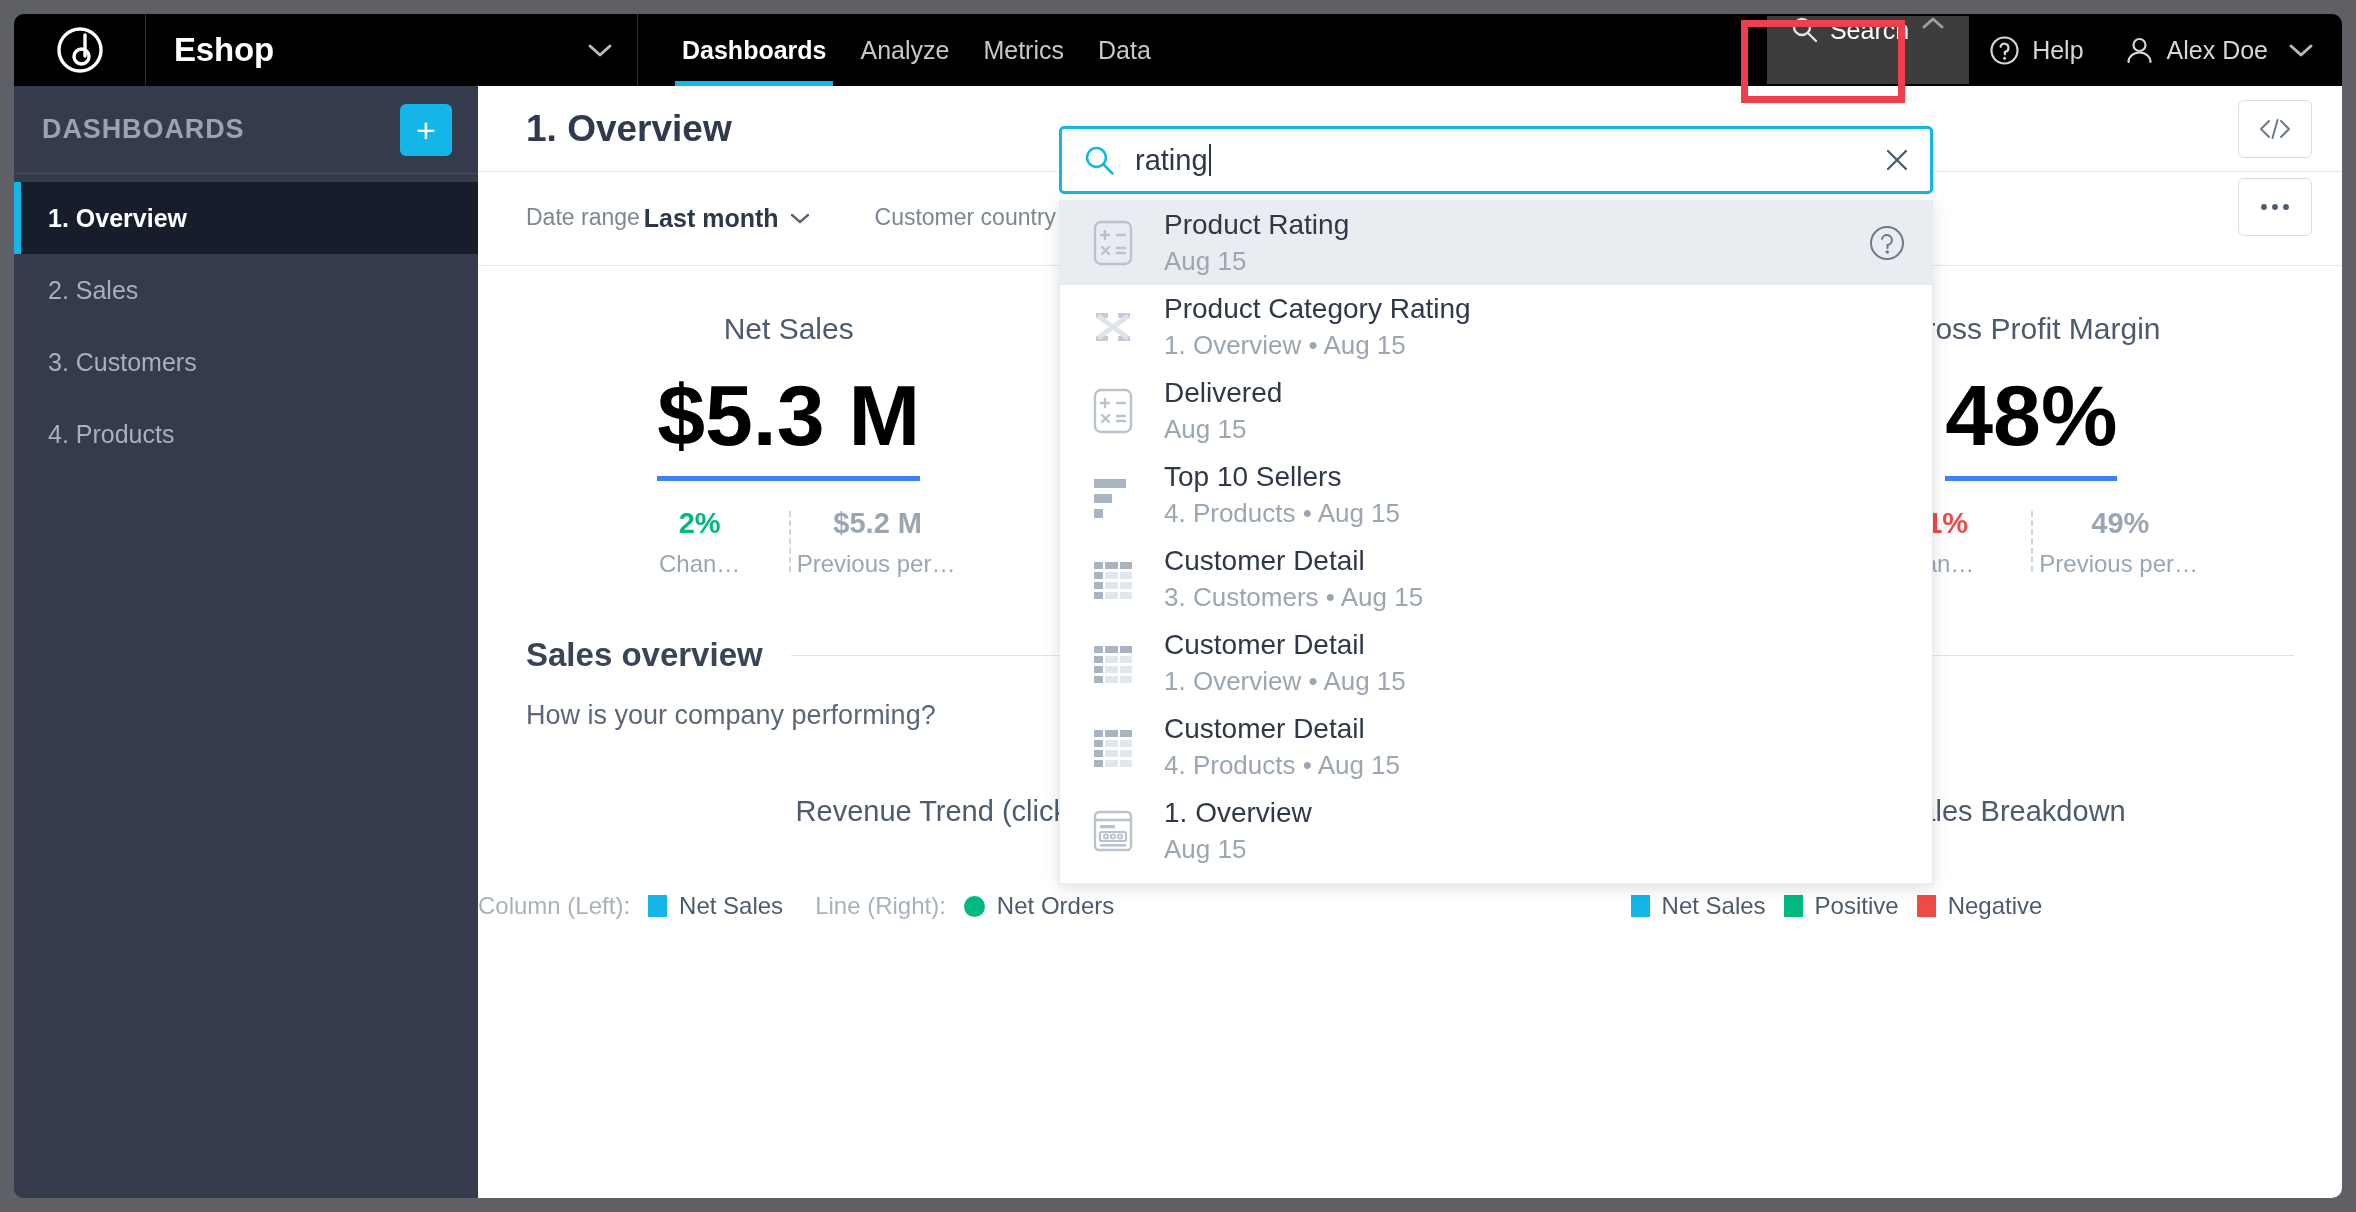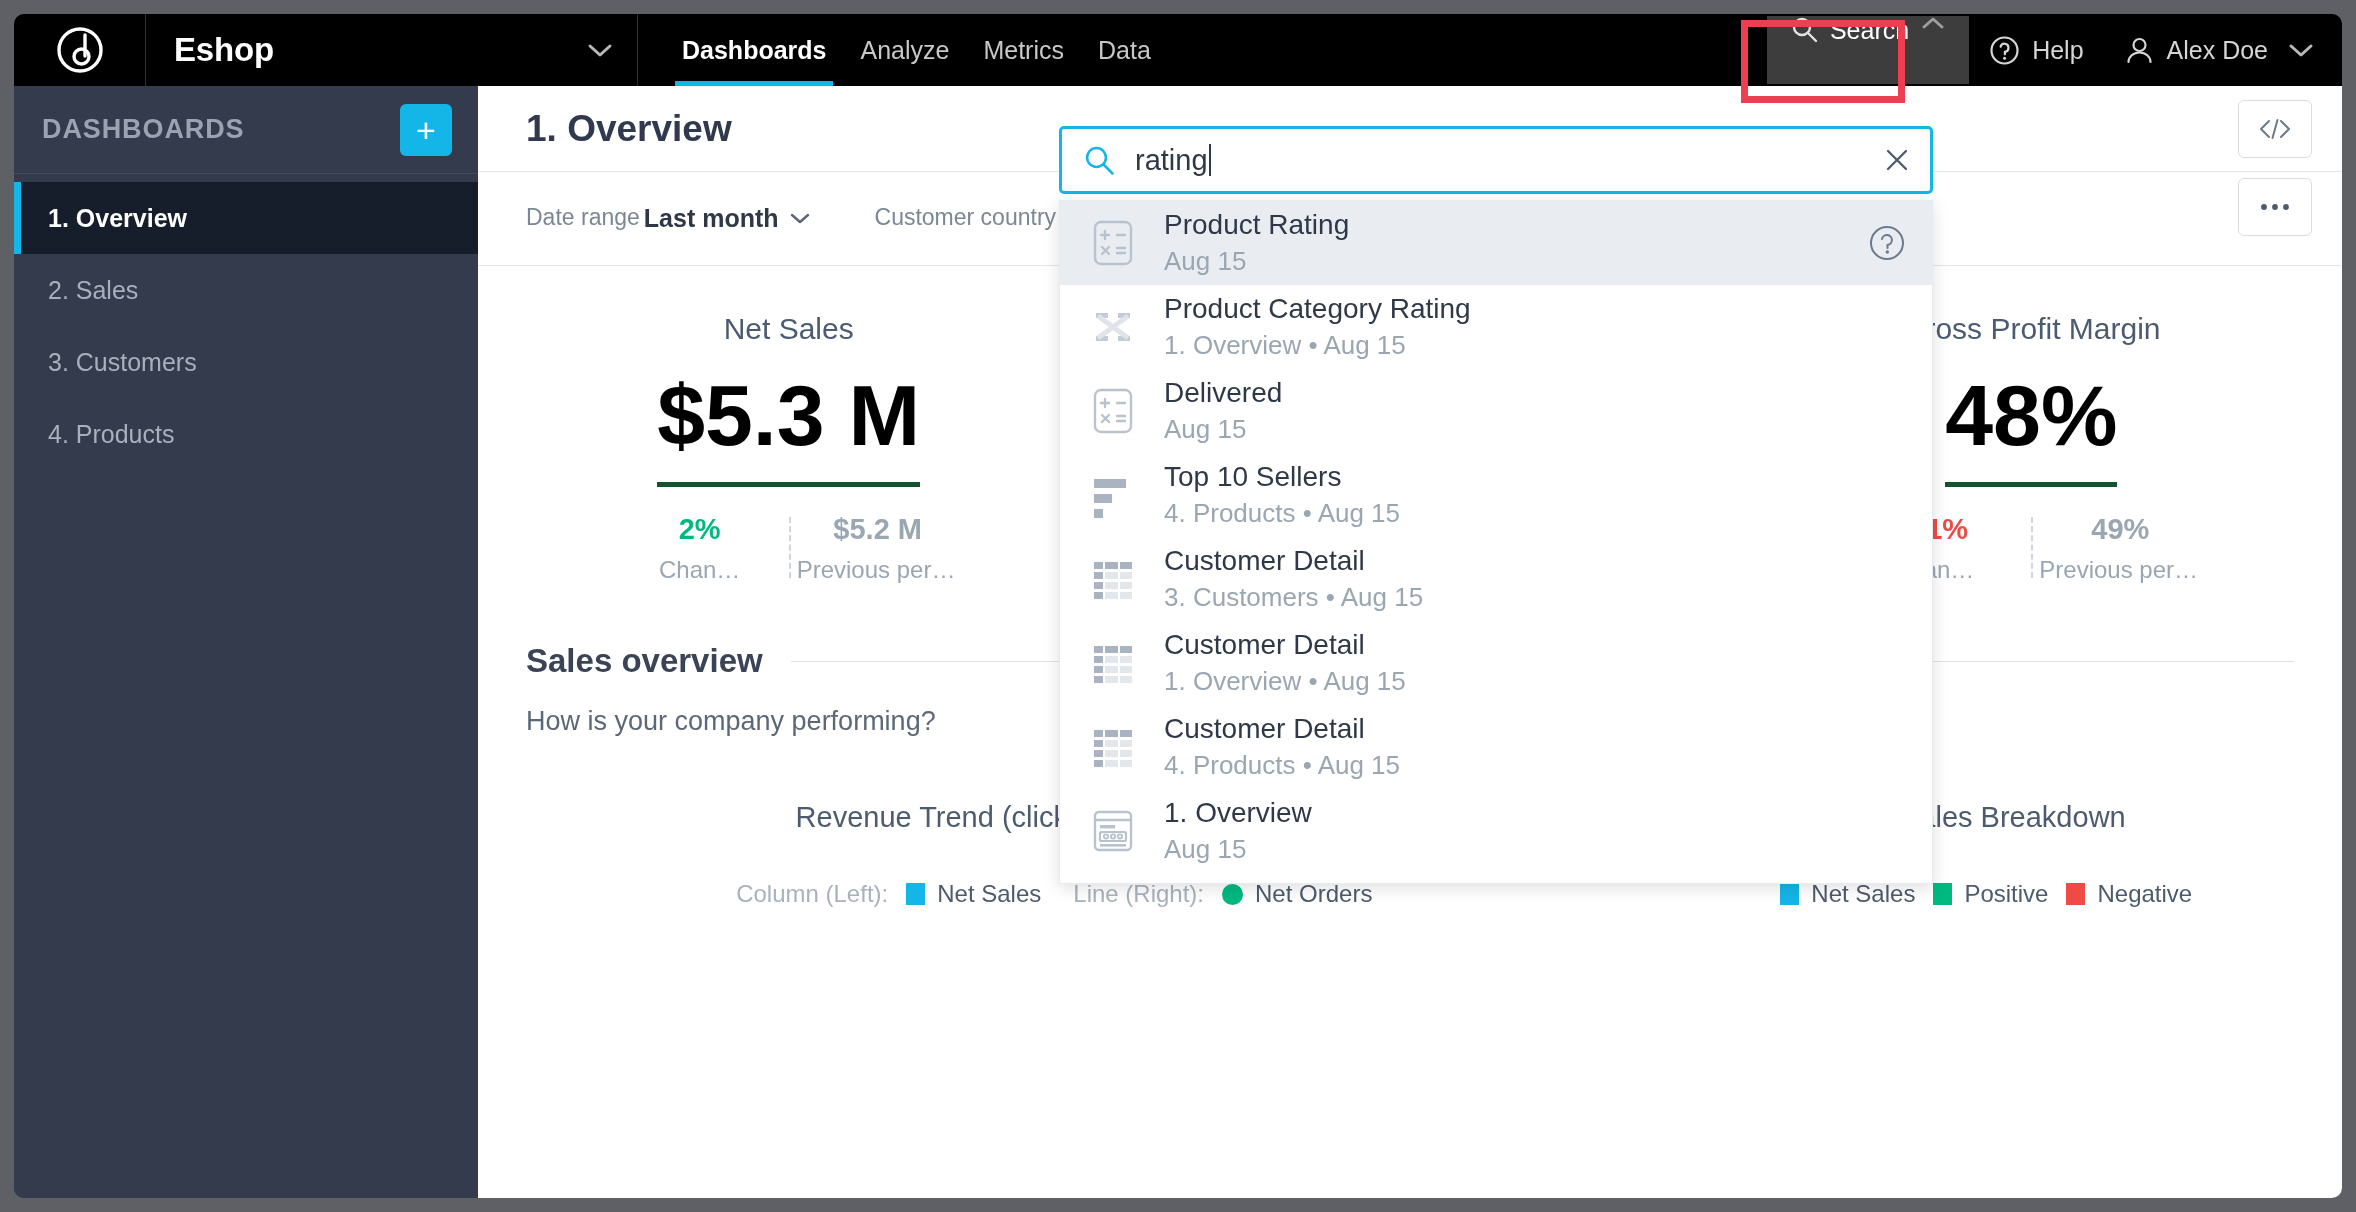--- a/index.html
+++ b/index.html
@@ -137,22 +137,22 @@
   .filter { display: flex; flex-direction: row; gap: 4px; }
   .filter-label { font-size: 23px; color: #7b8794; }
   .filter-value { font-size: 25px; color: #2e3847; font-weight: 700; display: flex; align-items: center; gap: 10px; }
 
   
   .kpi-row { display: flex; padding: 46px 0 0 0; }
   .kpi { flex: 1; text-align: center; position: relative; }
   .kpi-title { font-size: 30px; color: #4d5b6e; margin-bottom: 26px; }
   .kpi-value {
     font-size: 86px; font-weight: 700; color: #000; line-height: 1;
-    display: inline-block; padding-bottom: 24px;
-    border-bottom: 5px solid #14532d;
+    display: inline-block; padding-bottom: 18px;
+    border-bottom: 5px solid #3b82f6;
   }
   .kpi-sub { display: flex; justify-content: center; margin-top: 26px; }
   .kpi-sub-col { width: 178px; position: relative; }
   .kpi-sub-col + .kpi-sub-col::before {
     content: ''; position: absolute; left: 0; top: 4px; bottom: 6px;
     border-left: 2px dashed #cfd5dc;
   }
   .kpi-sub-val { font-size: 29px; font-weight: 700; }
   .kpi-sub-val.up { color: #00b980; }
   .kpi-sub-val.down { color: #ef4b46; }
@@ -172,22 +172,22 @@
   .section-rule { flex: 1; height: 1px; background: #dfe3e8; }
   .section-sub { font-size: 27px; color: #5c6878; margin-top: 26px; }
 
   
   .charts { display: flex; margin-top: 64px; }
   .chart-block { text-align: center; }
   .chart-block.wide { flex: 1.62; }
   .chart-block.narrow { flex: 1; }
   .chart-title { font-size: 29px; color: #4d5b6e; }
   .chart-legend {
-    display: flex; align-items: center; justify-content: center;
-    gap: 18px; margin-top: 46px; font-size: 24px; color: #4d5b6e;
+    display: flex; align-items: center; 
+    gap: 18px; margin-top: 64px; font-size: 24px; color: #4d5b6e;
     flex-wrap: nowrap;
   }
   .leg-group { display: flex; align-items: center; gap: 12px; }
   .leg-cap { color: #a8b2bd; }
   .swatch-sq { width: 19px; height: 22px; display: inline-block; }
   .swatch-ci { width: 21px; height: 21px; border-radius: 50%; display: inline-block; }
 
   
   .search-panel {
     position: absolute;

